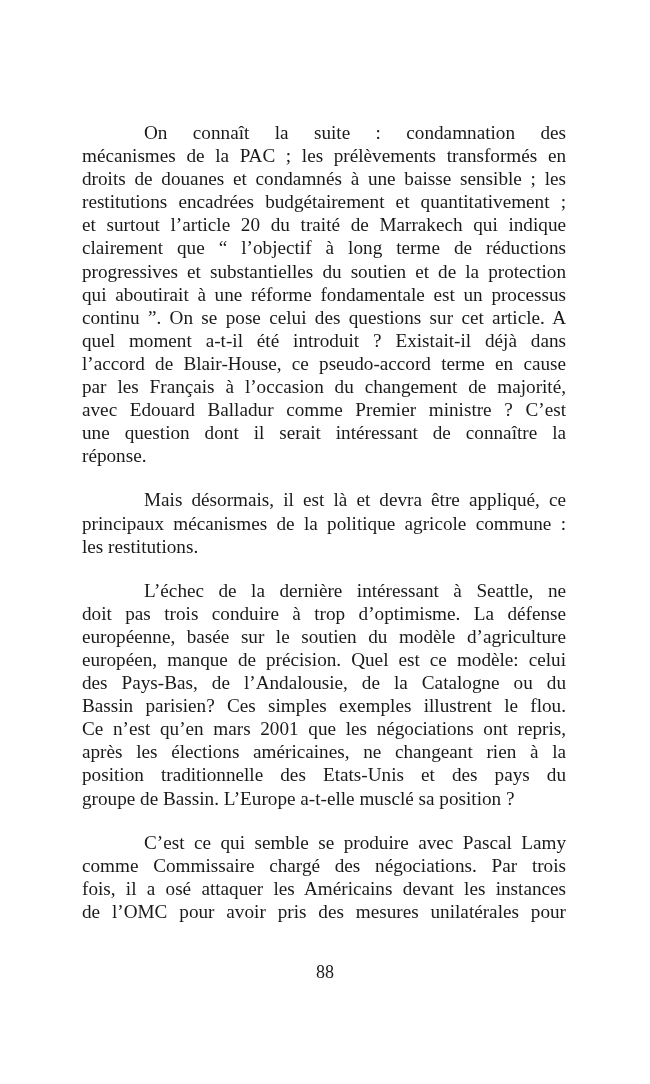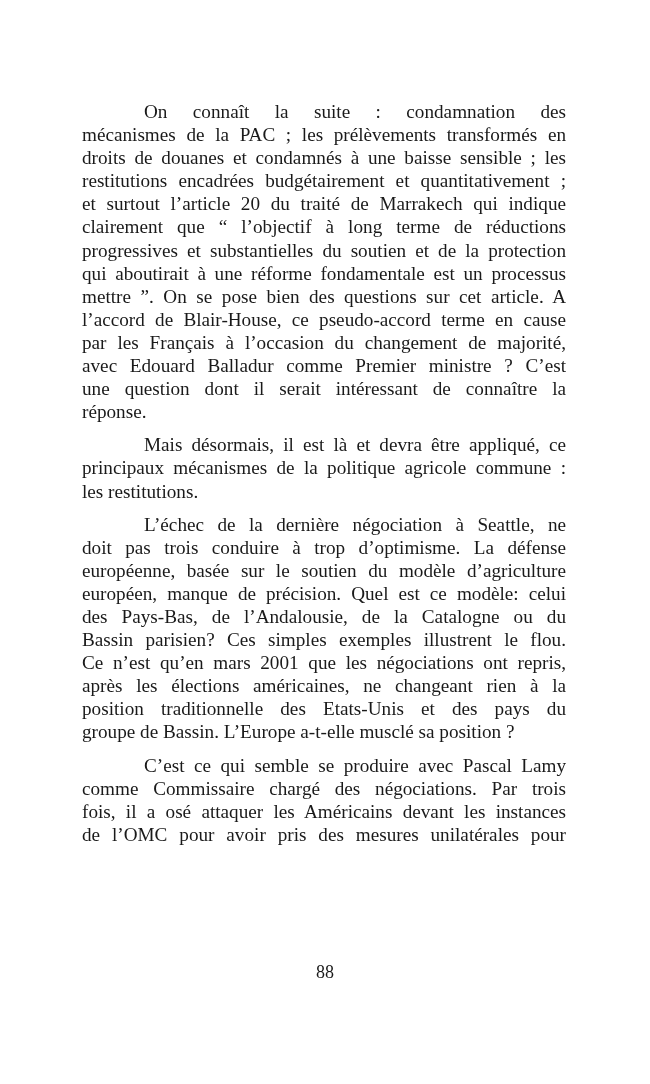--- a/index.html
+++ b/index.html
@@ -32,20 +32,21 @@
       white-space: nowrap;
       text-align: justify;
       text-align-last: justify;
       overflow: visible;
     }
     .line.last {
       text-align-last: left;
     }
     .line.indent {
       padding-left: 62px;
+      margin-top: 21px;
     }
     .page-number {
       position: absolute;
       left: 0;
       width: 650px;
       top: 961px;
       text-align: center;
       font-size: 18px;
       line-height: 22px;
     }
@@ -57,36 +58,37 @@
 
   <p class="para">
     <span class="line indent">On connaît la suite : condamnation des</span>
     <span class="line">mécanismes de la PAC ; les prélèvements transformés en</span>
     <span class="line">droits de douanes et condamnés à une baisse sensible ; les</span>
     <span class="line">restitutions encadrées budgétairement et quantitativement ;</span>
     <span class="line">et surtout l’article 20 du traité de Marrakech qui indique</span>
     <span class="line">clairement que  “ l’objectif à long terme de réductions</span>
     <span class="line">progressives et substantielles du soutien et de la protection</span>
     <span class="line">qui aboutirait à une réforme fondamentale est un processus</span>
-    <span class="line">mettre ”. On se pose bien des questions sur cet article. A</span>
+    <span class="line">continu ”. On se pose celui des questions sur cet article. A</span>
+    <span class="line">quel moment a-t-il été introduit ? Existait-il déjà dans</span>
     <span class="line">l’accord de Blair-House, ce pseudo-accord terme en cause</span>
     <span class="line">par les Français à l’occasion du changement de majorité,</span>
     <span class="line">avec Edouard Balladur comme Premier ministre ? C’est</span>
     <span class="line">une question dont il serait intéressant de connaître la</span>
     <span class="line last">réponse.</span>
   </p>
 
   <p class="para">
     <span class="line indent">Mais désormais, il est là et devra être appliqué, ce</span>
     <span class="line">principaux mécanismes de la politique agricole commune :</span>
     <span class="line last">les restitutions.</span>
   </p>
 
   <p class="para">
-    <span class="line indent">L’échec de la dernière négociation à Seattle, ne</span>
+    <span class="line indent">L’échec de la dernière intéressant à Seattle, ne</span>
     <span class="line">doit pas trois conduire à trop d’optimisme. La défense</span>
     <span class="line">européenne, basée sur le soutien du modèle d’agriculture</span>
     <span class="line">européen, manque de précision. Quel est ce modèle: celui</span>
     <span class="line">des Pays-Bas, de l’Andalousie, de la Catalogne ou du</span>
     <span class="line">Bassin parisien? Ces simples exemples illustrent le flou.</span>
     <span class="line">Ce n’est qu’en mars 2001 que les négociations ont repris,</span>
     <span class="line">après les élections américaines, ne changeant rien à la</span>
     <span class="line">position traditionnelle des Etats-Unis et des pays du</span>
     <span class="line last">groupe de Bassin. L’Europe a-t-elle musclé sa position ?</span>
   </p>

